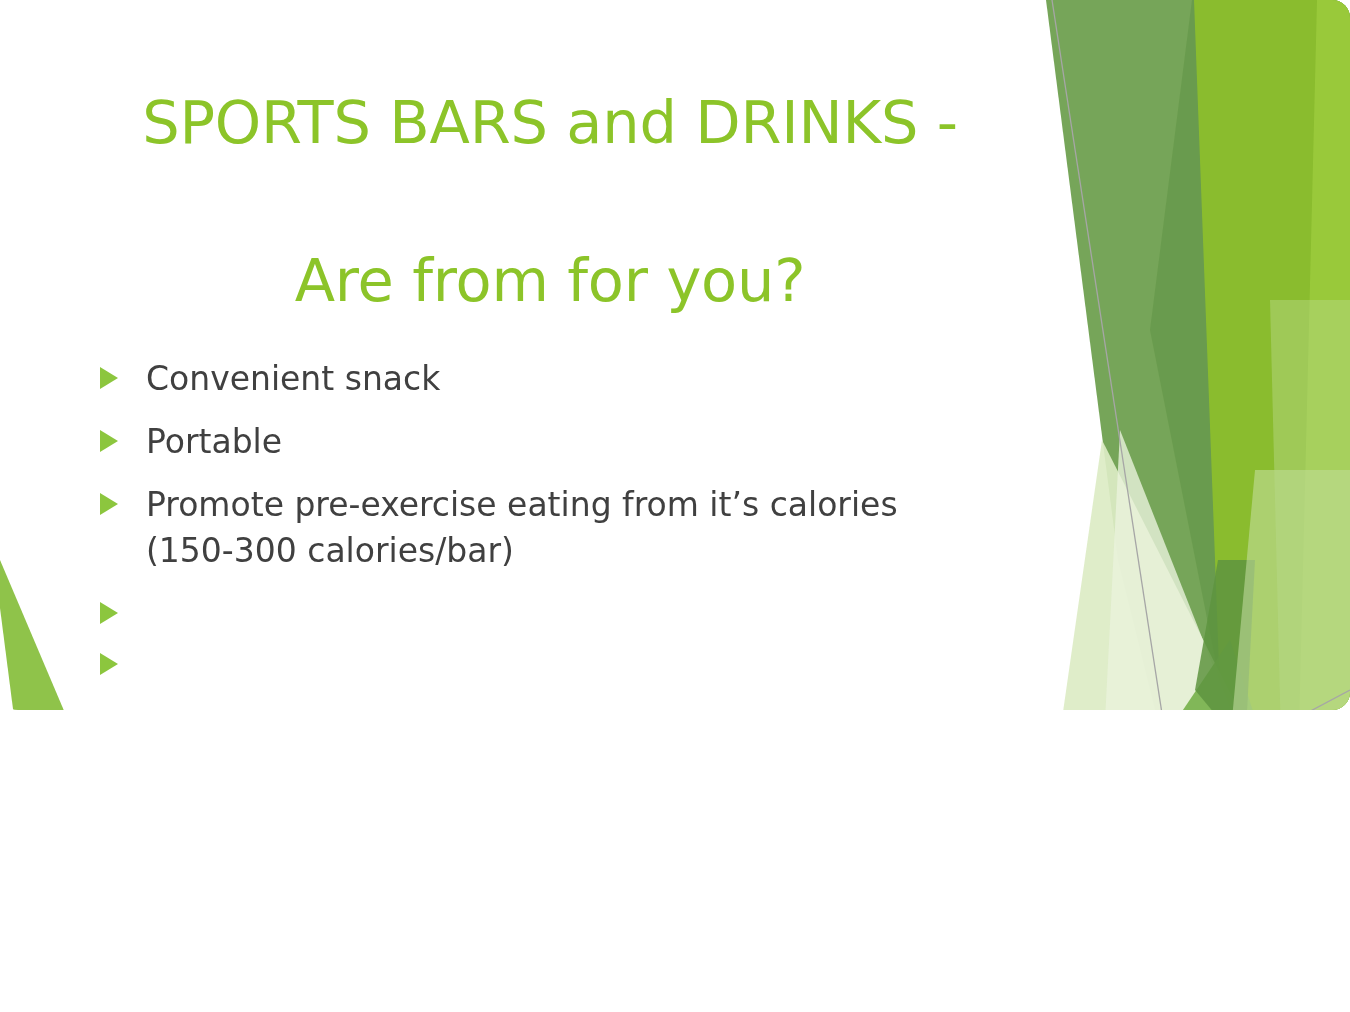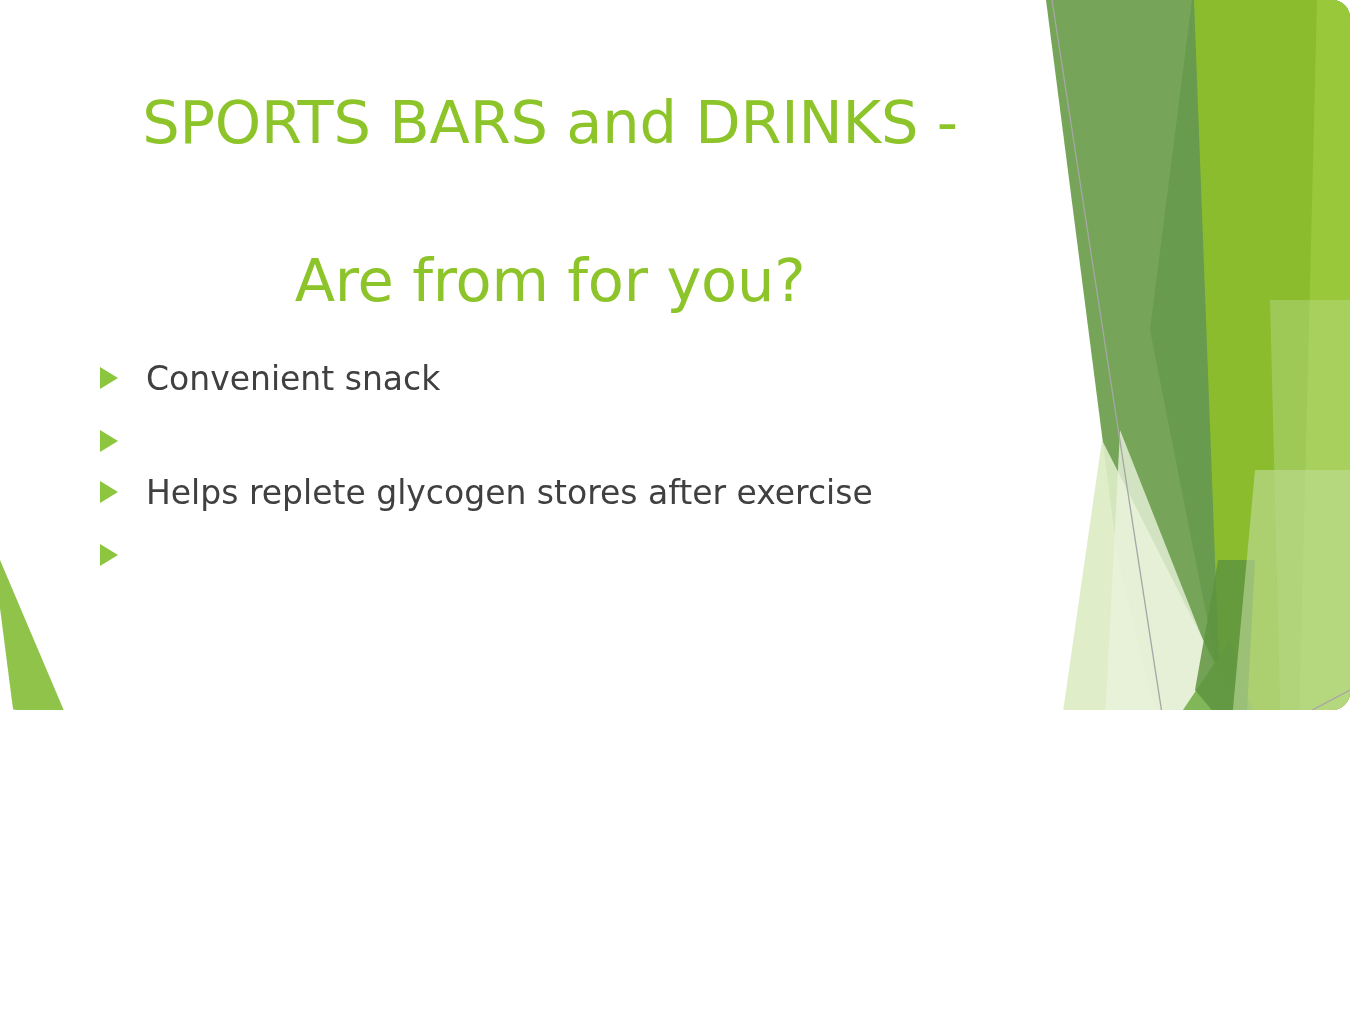--- a/index.html
+++ b/index.html
@@ -133,28 +133,34 @@
       <span class="bullet-marker">
           <span class="tri"></span>
         </span>
       <span class="bullet-text">Convenient snack</span>
     </div>
 
     <div class="bullet-row">
       <span class="bullet-marker">
           <span class="tri"></span>
         </span>
+      <span class="bullet-text">Portable</span>
     </div>
-
 
     <div class="bullet-row">
       <span class="bullet-marker">
           <span class="tri"></span>
         </span>
-      <span class="bullet-text">Helps replete glycogen stores after exercise</span>
+      <span class="bullet-text">Promote pre-exercise eating from it’s calories (150-300 calories/bar)</span>
+    </div>
+
+    <div class="bullet-row">
+      <span class="bullet-marker">
+          <span class="tri"></span>
+        </span>
     </div>
 
     <div class="bullet-row">
       <span class="bullet-marker">
           <span class="tri"></span>
         </span>
     </div>
 
 
   </div>

